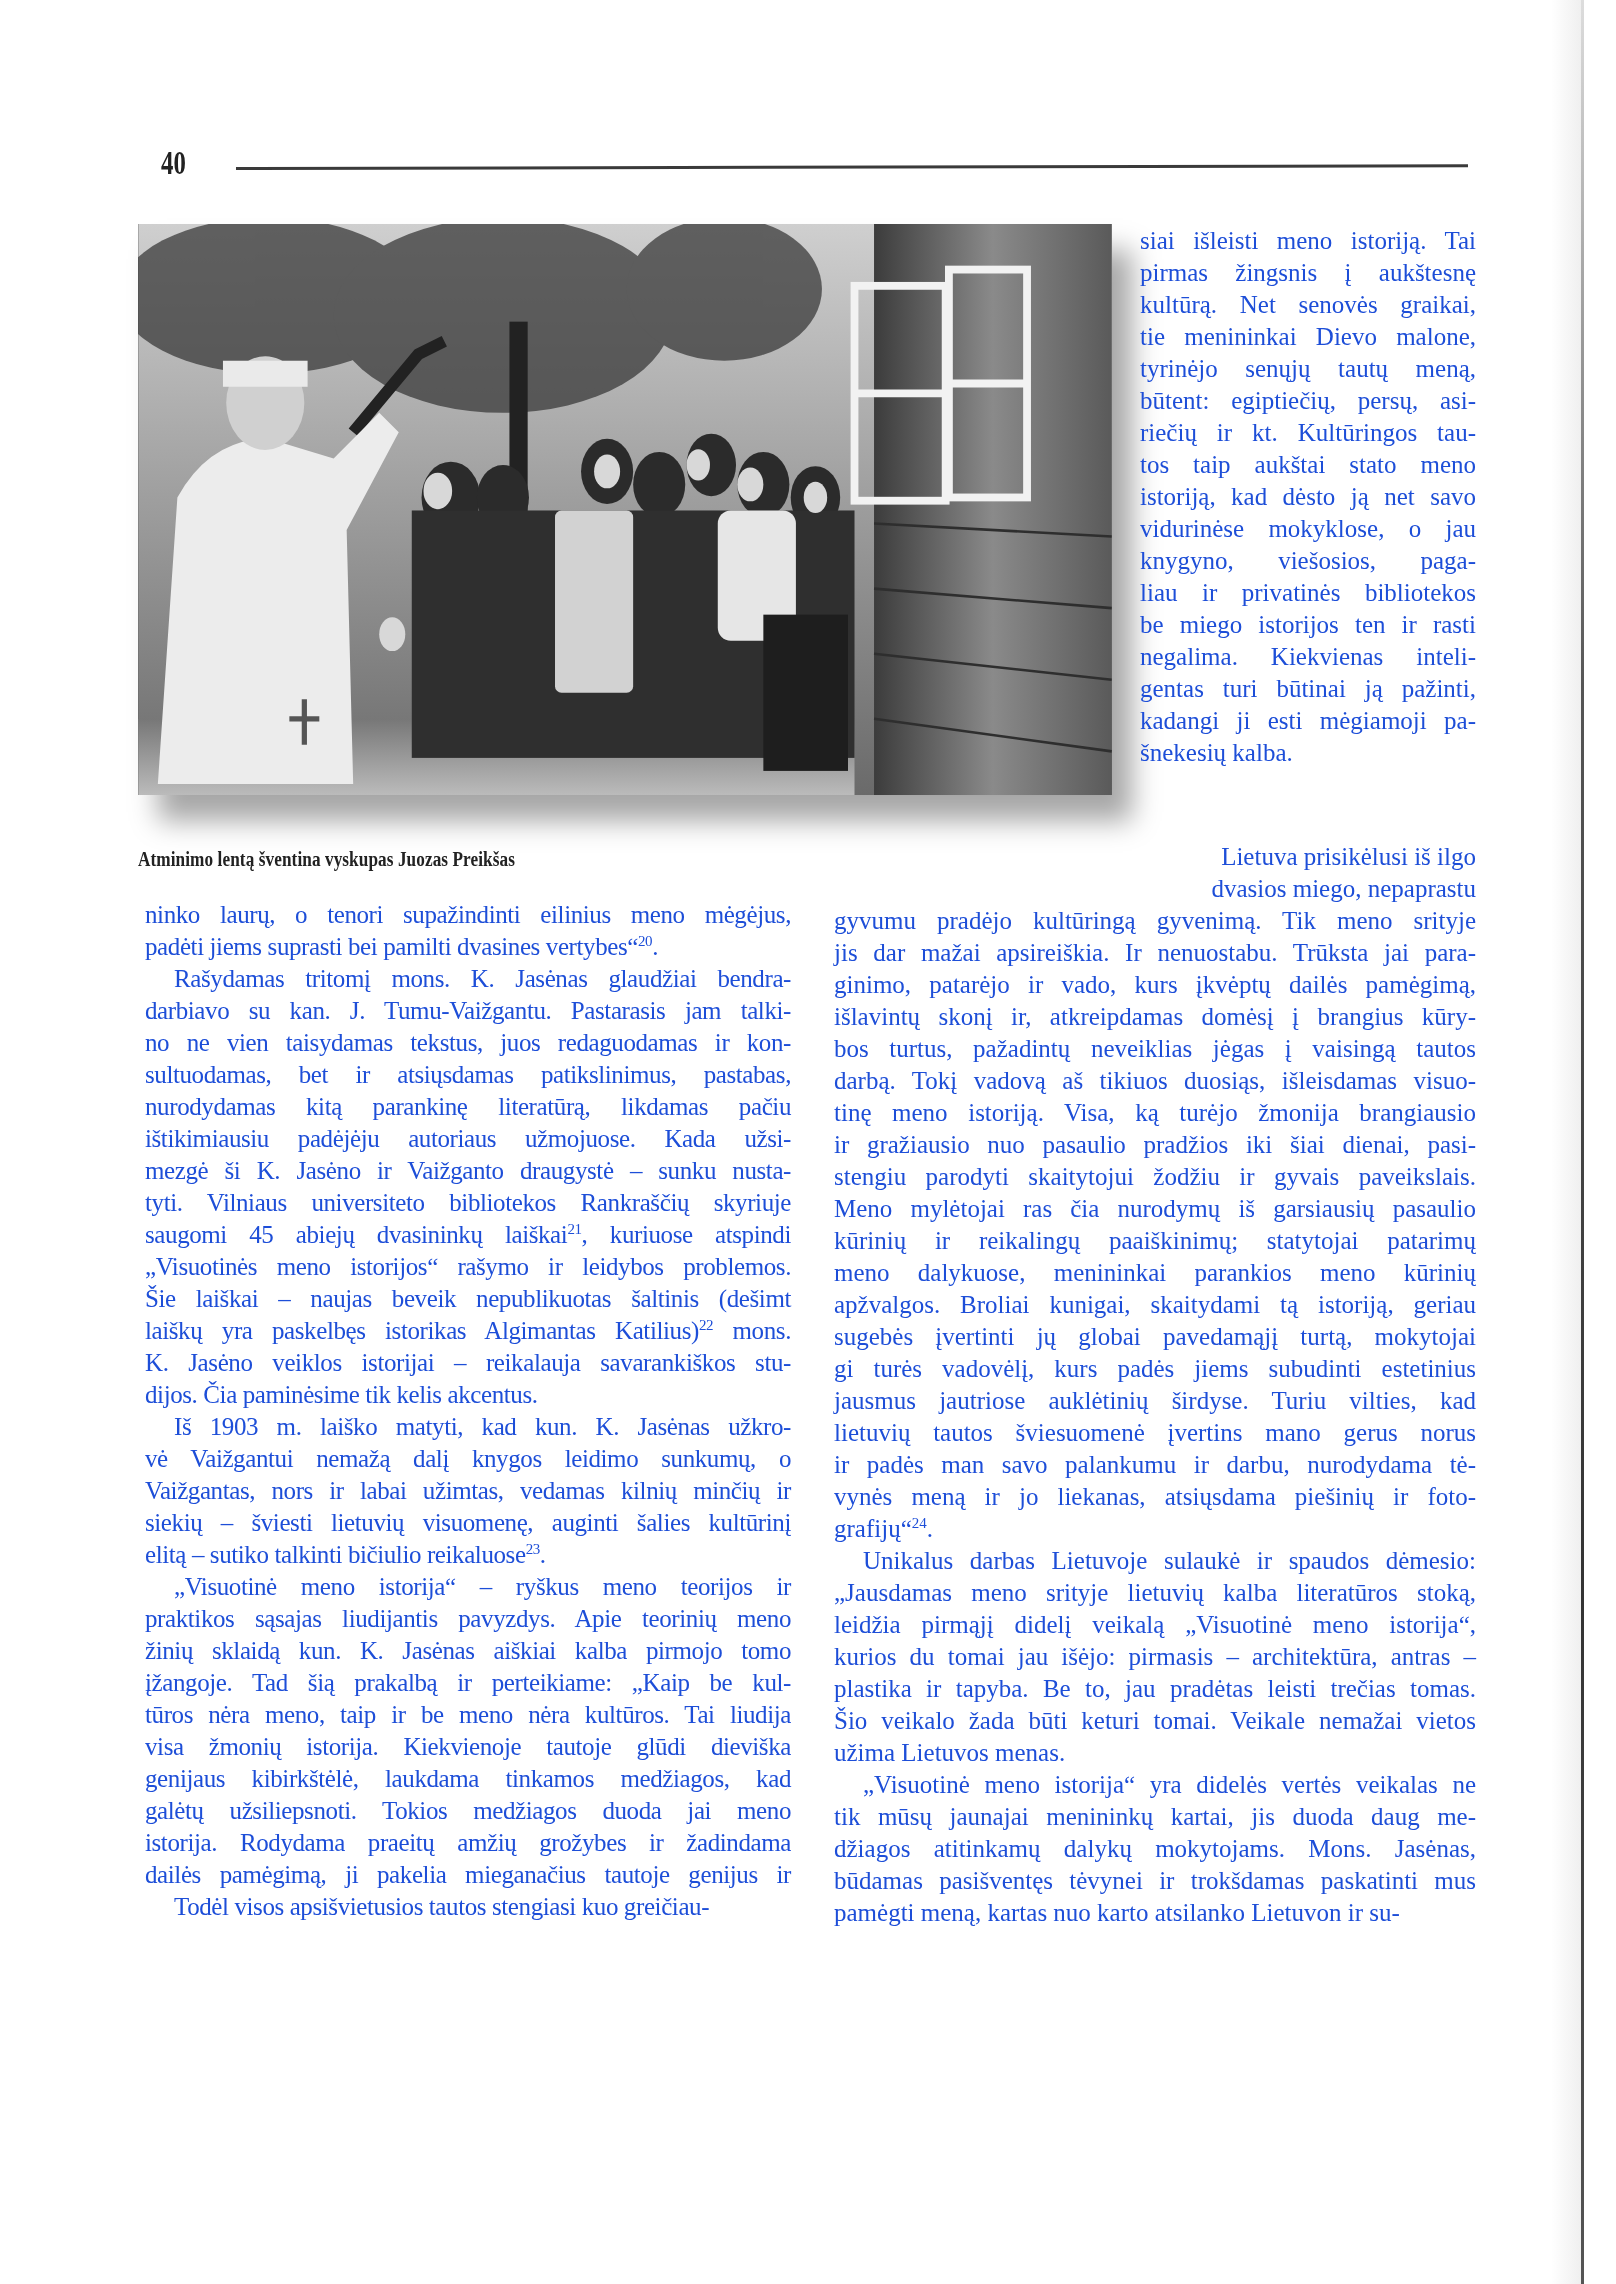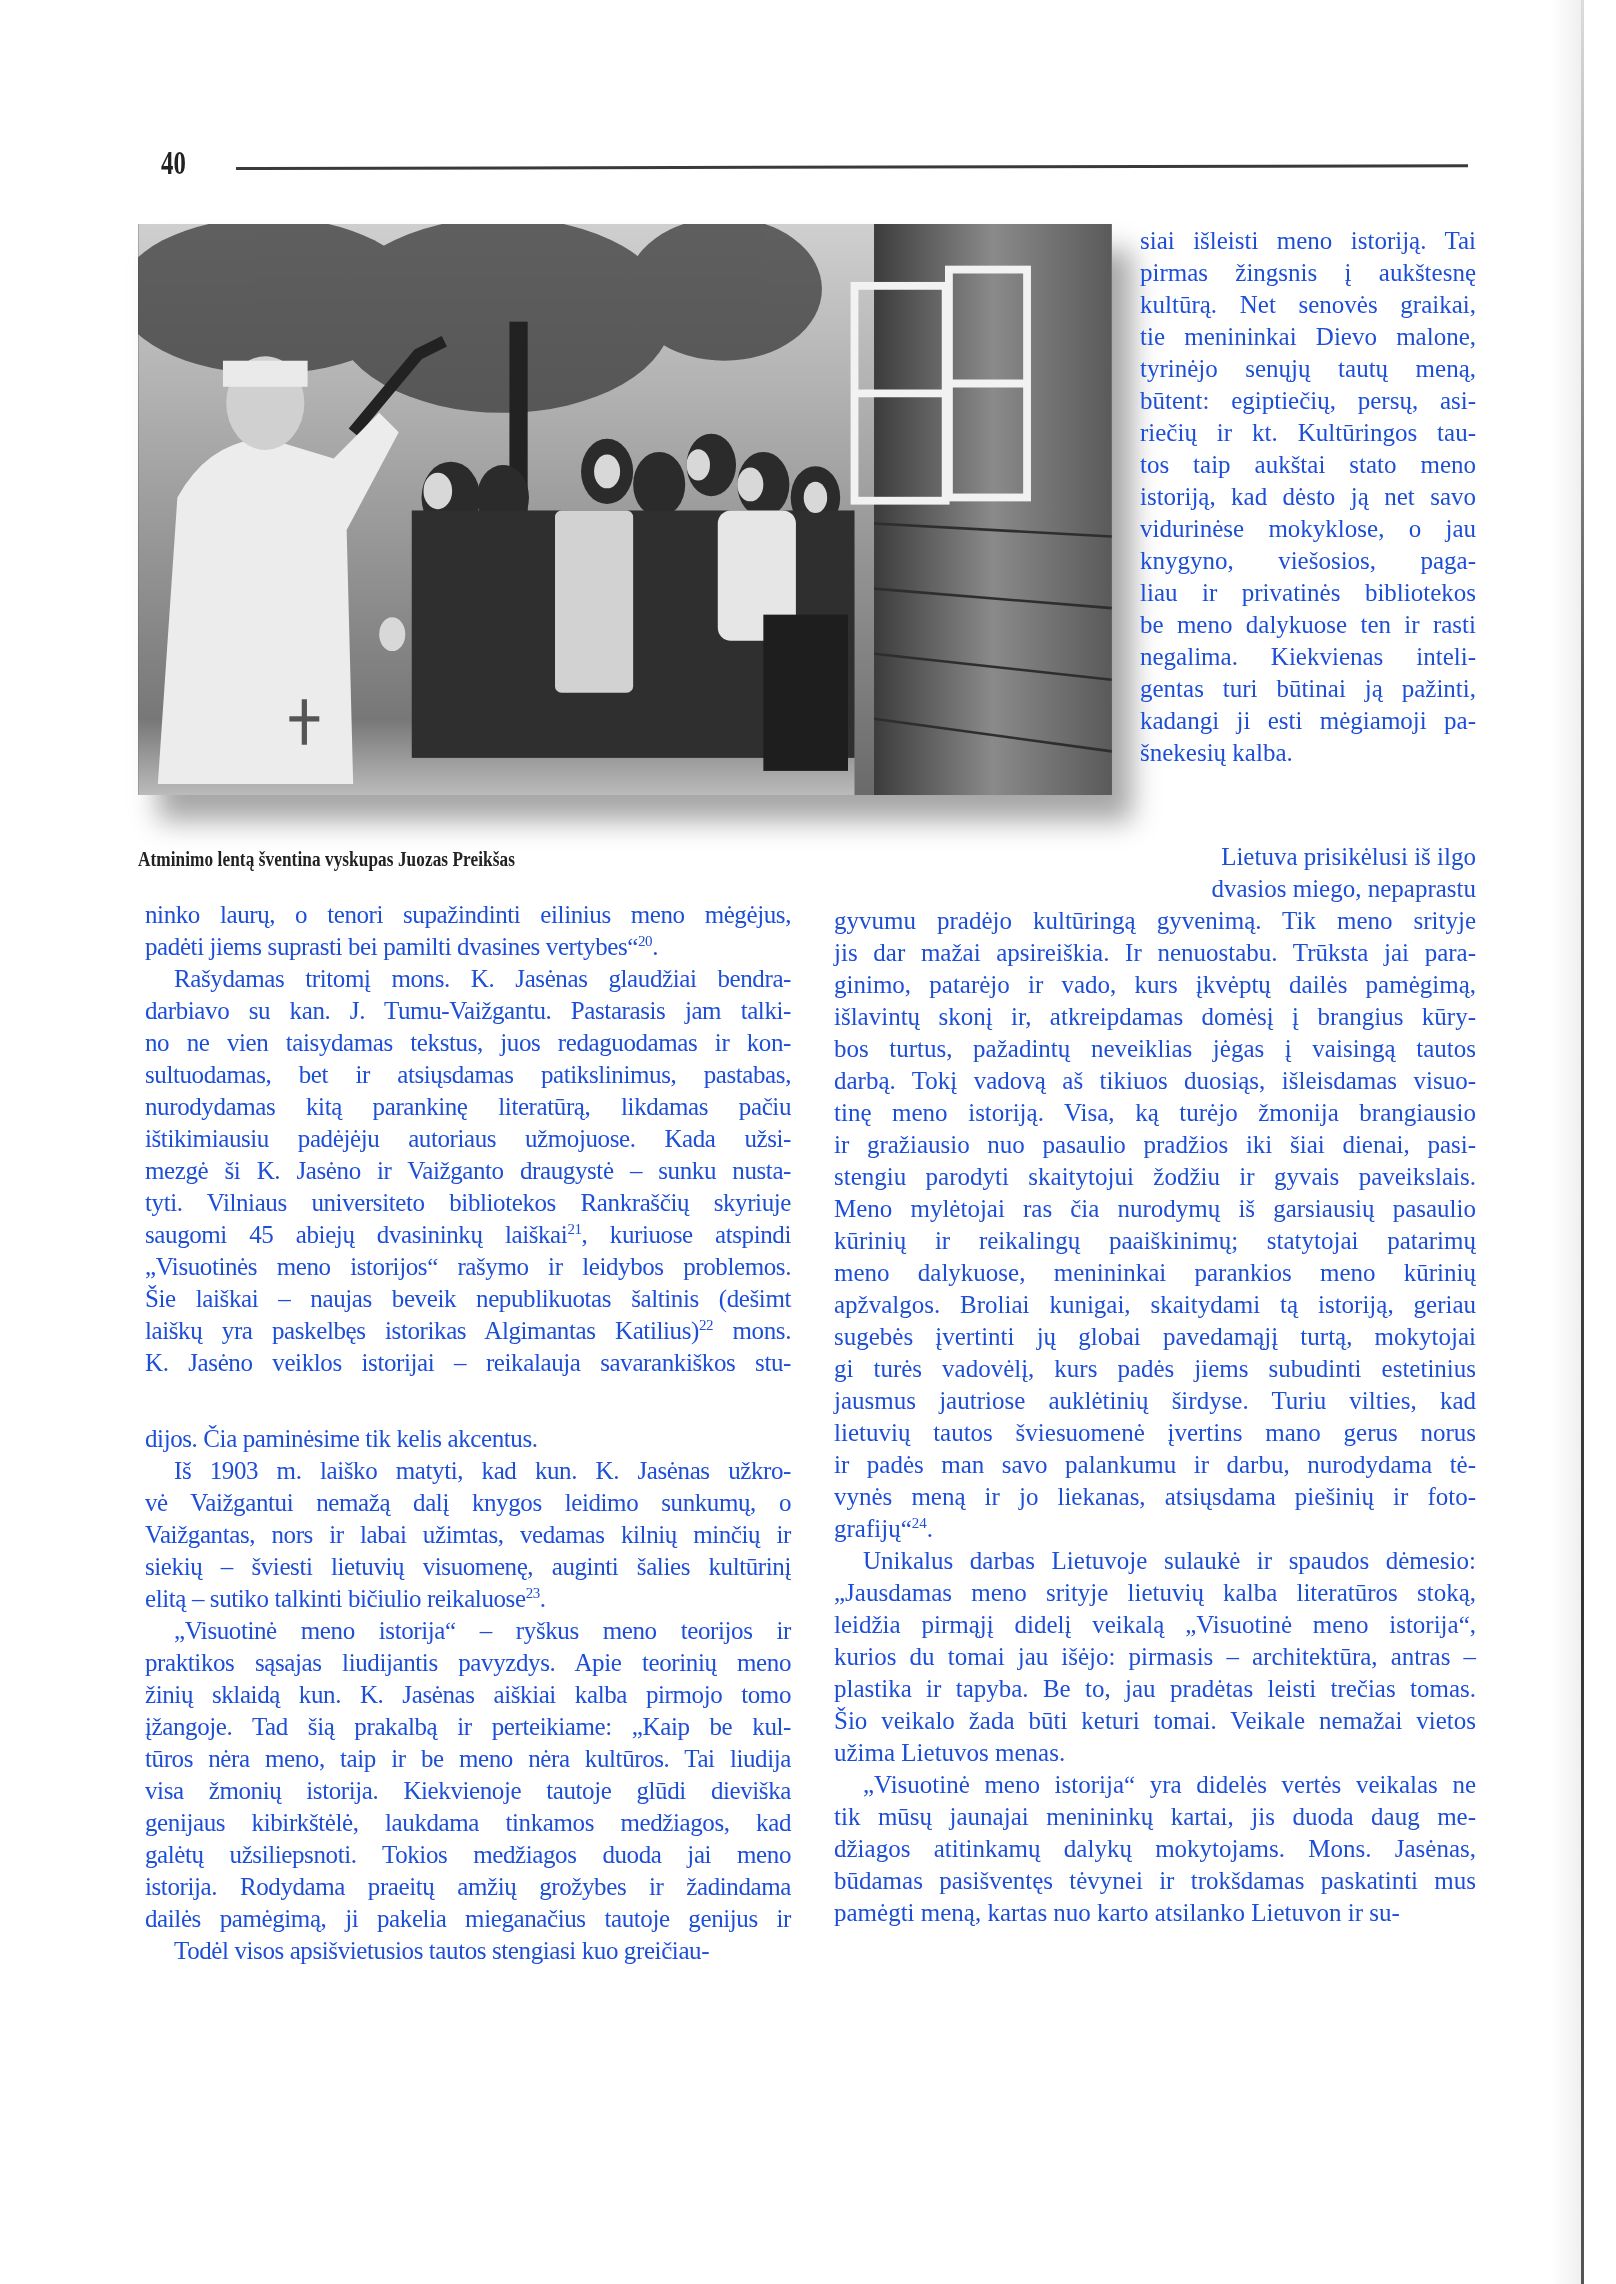--- a/index.html
+++ b/index.html
@@ -113,21 +113,21 @@
     <span class="line"><span>kultūrą. Net senovės graikai,</span></span>
     <span class="line"><span>tie menininkai Dievo malone,</span></span>
     <span class="line"><span>tyrinėjo senųjų tautų meną,</span></span>
     <span class="line"><span>būtent: egiptiečių, persų, asi-</span></span>
     <span class="line"><span>riečių ir kt. Kultūringos tau-</span></span>
     <span class="line"><span>tos taip aukštai stato meno</span></span>
     <span class="line"><span>istoriją, kad dėsto ją net savo</span></span>
     <span class="line"><span>vidurinėse mokyklose, o jau</span></span>
     <span class="line"><span>knygyno, viešosios, paga-</span></span>
     <span class="line"><span>liau ir privatinės bibliotekos</span></span>
-    <span class="line"><span>be meno dalykuose ten ir rasti</span></span>
+    <span class="line"><span>be miego istorijos ten ir rasti</span></span>
     <span class="line"><span>negalima. Kiekvienas inteli-</span></span>
     <span class="line"><span>gentas turi būtinai ją pažinti,</span></span>
     <span class="line"><span>kadangi ji esti mėgiamoji pa-</span></span>
     <span class="line last"><span>šnekesių kalba.</span></span>
   </div>
 <div class="col right-mid" id="rmain">
     <span class="line right"><span>Lietuva prisikėlusi iš ilgo</span></span>
     <span class="line right"><span>dvasios miego, nepaprastu</span></span>
     <span class="line"><span>gyvumu pradėjo kultūringą gyvenimą. Tik meno srityje</span></span>
     <span class="line"><span>jis dar mažai apsireiškia. Ir nenuostabu. Trūksta jai para-</span></span>
@@ -171,21 +171,21 @@
     <span class="line" style="letter-spacing: -0.4px;"><span>sultuodamas, bet ir atsiųsdamas patikslinimus, pastabas,</span></span>
     <span class="line" style="letter-spacing: -0.4px;"><span>nurodydamas kitą parankinę literatūrą, likdamas pačiu</span></span>
     <span class="line" style="letter-spacing: -0.4px; font-family: Liberation Serif, serif;"><span>ištikimiausiu padėjėju autoriaus užmojuose. Kada užsi-</span></span>
     <span class="line" style="letter-spacing: -0.4px;"><span>mezgė ši K. Jasėno ir Vaižganto draugystė – sunku nusta-</span></span>
     <span class="line" style="letter-spacing: -0.4px;"><span>tyti. Vilniaus universiteto bibliotekos Rankraščių skyriuje</span></span>
     <span class="line" style="letter-spacing: -0.4px;"><span>saugomi 45 abiejų dvasininkų laiškai</span><sup>21</sup><span>, kuriuose atspindi</span></span>
     <span class="line" style="letter-spacing: -0.4px;"><span>„Visuotinės meno istorijos“ rašymo ir leidybos problemos.</span></span>
     <span class="line" style="letter-spacing: -0.4px;"><span>Šie laiškai – naujas beveik nepublikuotas šaltinis (dešimt</span></span>
     <span class="line" style="letter-spacing: -0.4px;"><span>laiškų yra paskelbęs istorikas Algimantas Katilius)</span><sup>22</sup><span> mons.</span></span>
     <span class="line" style="letter-spacing: -0.4px;"><span>K. Jasėno veiklos istorijai – reikalauja savarankiškos stu-</span></span>
-    <span class="line last" style="letter-spacing: -0.4px; margin-top: 44px;"><span>dijos. Čia paminėsime tik kelis akcentus.</span></span>
+    <span class="line last" style="letter-spacing: -0.4px;"><span>dijos. Čia paminėsime tik kelis akcentus.</span></span>
     <span class="line indent" style="letter-spacing: -0.4px;"><span>Iš 1903 m. laiško matyti, kad kun. K. Jasėnas užkro-</span></span>
     <span class="line" style="letter-spacing: -0.4px;"><span>vė Vaižgantui nemažą dalį knygos leidimo sunkumų, o</span></span>
     <span class="line" style="letter-spacing: -0.4px;"><span>Vaižgantas, nors ir labai užimtas, vedamas kilnių minčių ir</span></span>
     <span class="line" style="letter-spacing: -0.4px;"><span>siekių – šviesti lietuvių visuomenę, auginti šalies kultūrinį</span></span>
     <span class="line last" style="letter-spacing: -0.4px;"><span>elitą – sutiko talkinti bičiulio reikaluose</span><sup>23</sup><span>.</span></span>
     <span class="line indent" style="letter-spacing: -0.4px;"><span>„Visuotinė meno istorija“ – ryškus meno teorijos ir</span></span>
     <span class="line" style="letter-spacing: -0.4px;"><span>praktikos sąsajas liudijantis pavyzdys. Apie teorinių meno</span></span>
     <span class="line" style="letter-spacing: -0.4px;"><span>žinių sklaidą kun. K. Jasėnas aiškiai kalba pirmojo tomo</span></span>
     <span class="line" style="letter-spacing: -0.4px;"><span>įžangoje. Tad šią prakalbą ir perteikiame: „Kaip be kul-</span></span>
     <span class="line" style="letter-spacing: -0.4px;"><span>tūros nėra meno, taip ir be meno nėra kultūros. Tai liudija</span></span>

